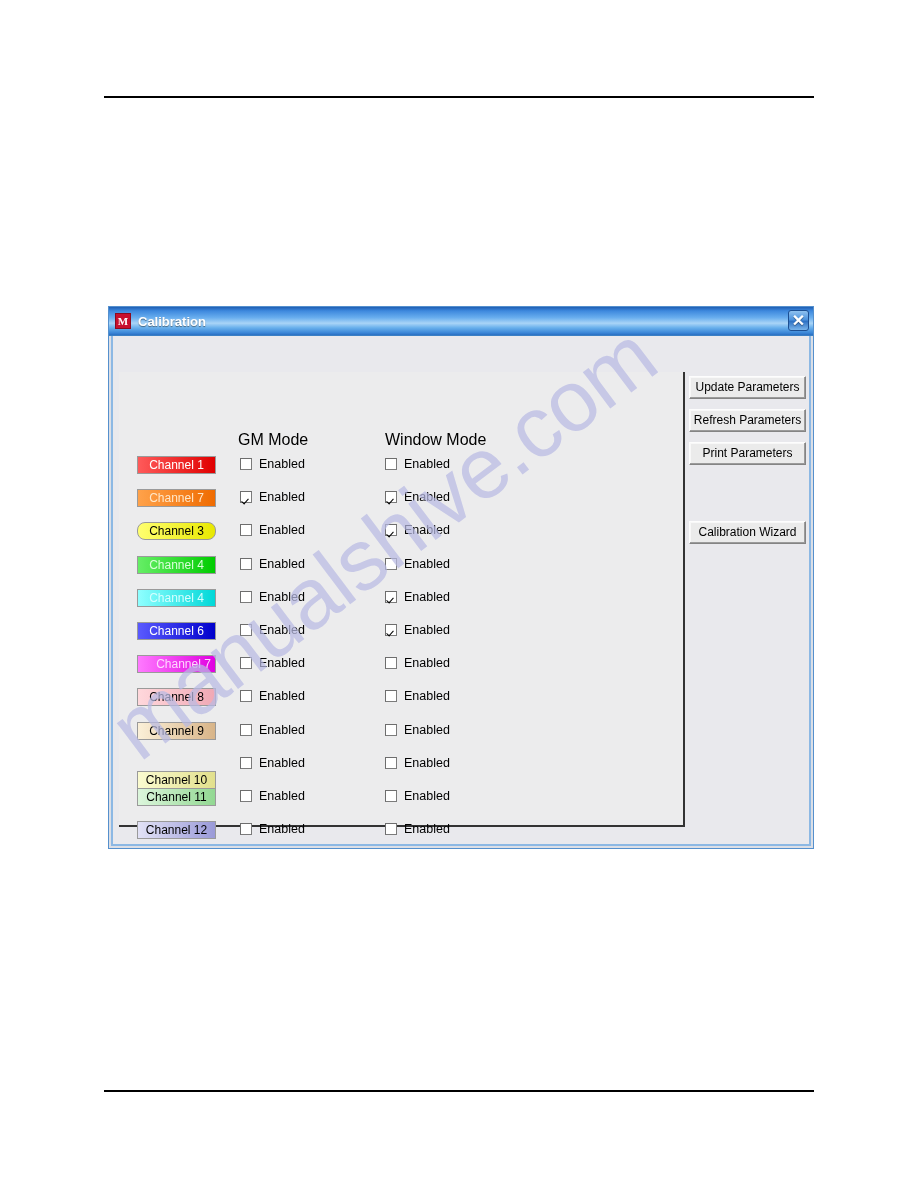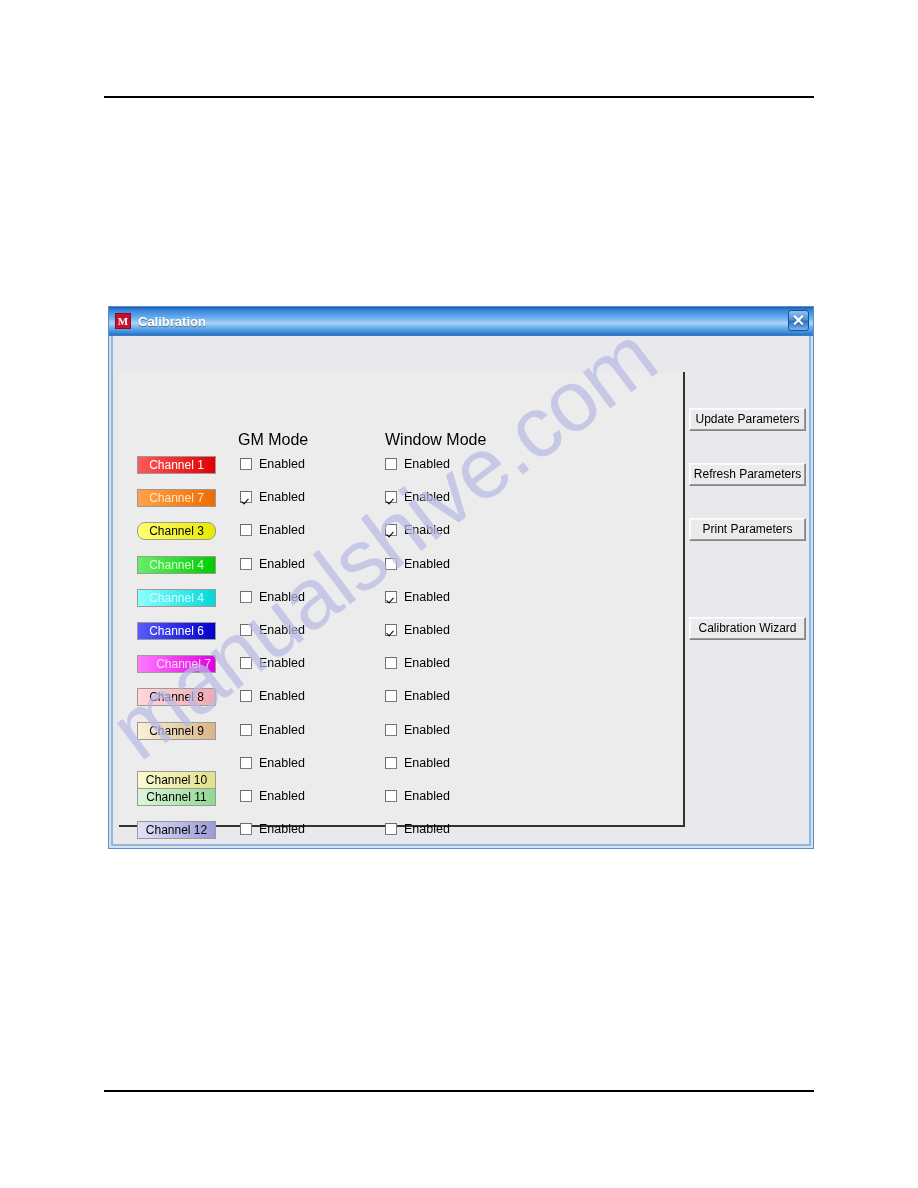--- a/index.html
+++ b/index.html
@@ -280,23 +280,22 @@
     border-left-color: #fdfdfd;
     box-shadow: inset -1px -1px 0 #9b9b9b, inset 1px 1px 0 #f8f8f8;
     font-size: 12px;
     color: #000000;
     font-family: "Liberation Sans", sans-serif;
     text-align: center;
     line-height: 21px;
     cursor: pointer;
     margin-bottom: 10px;
     white-space: nowrap;
-    margin-top: 32px;
-  }
-  .side-btn.spaced { margin-top: 76px; }
+  }
+  .side-btn.spaced { margin-top: 56px; }
 </style>
 </head>
 <body>
 
 <div class="page-rule top"></div>
 <div class="page-rule bottom"></div>
 
 <div class="watermark">manualshive.com</div>
 
 <div class="dialog">

